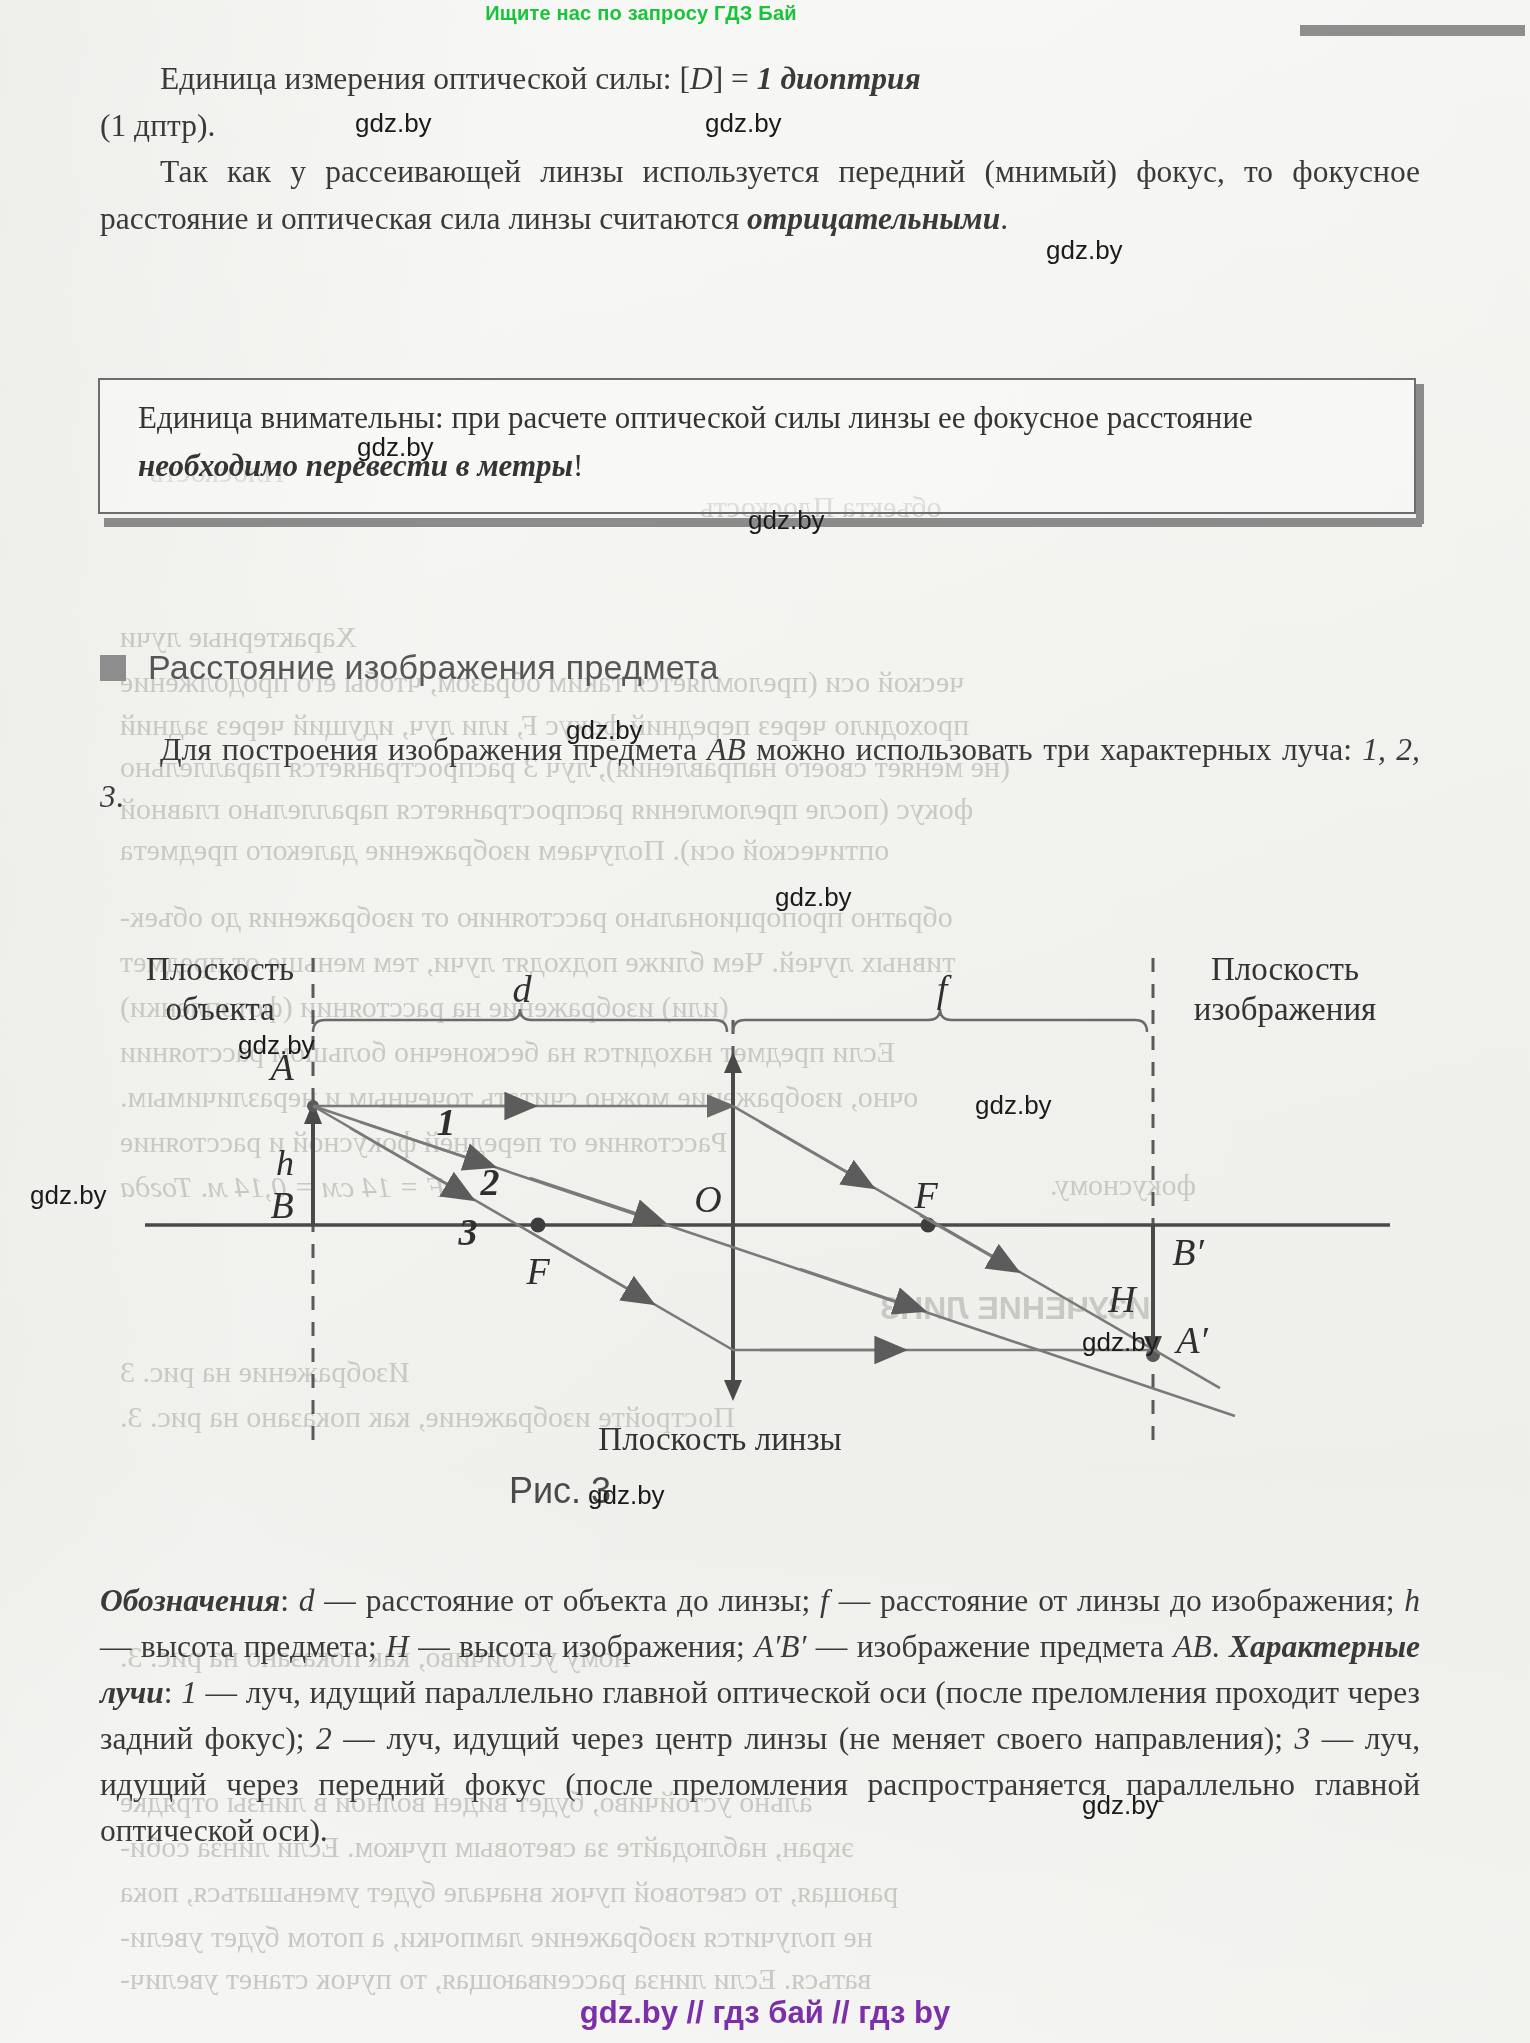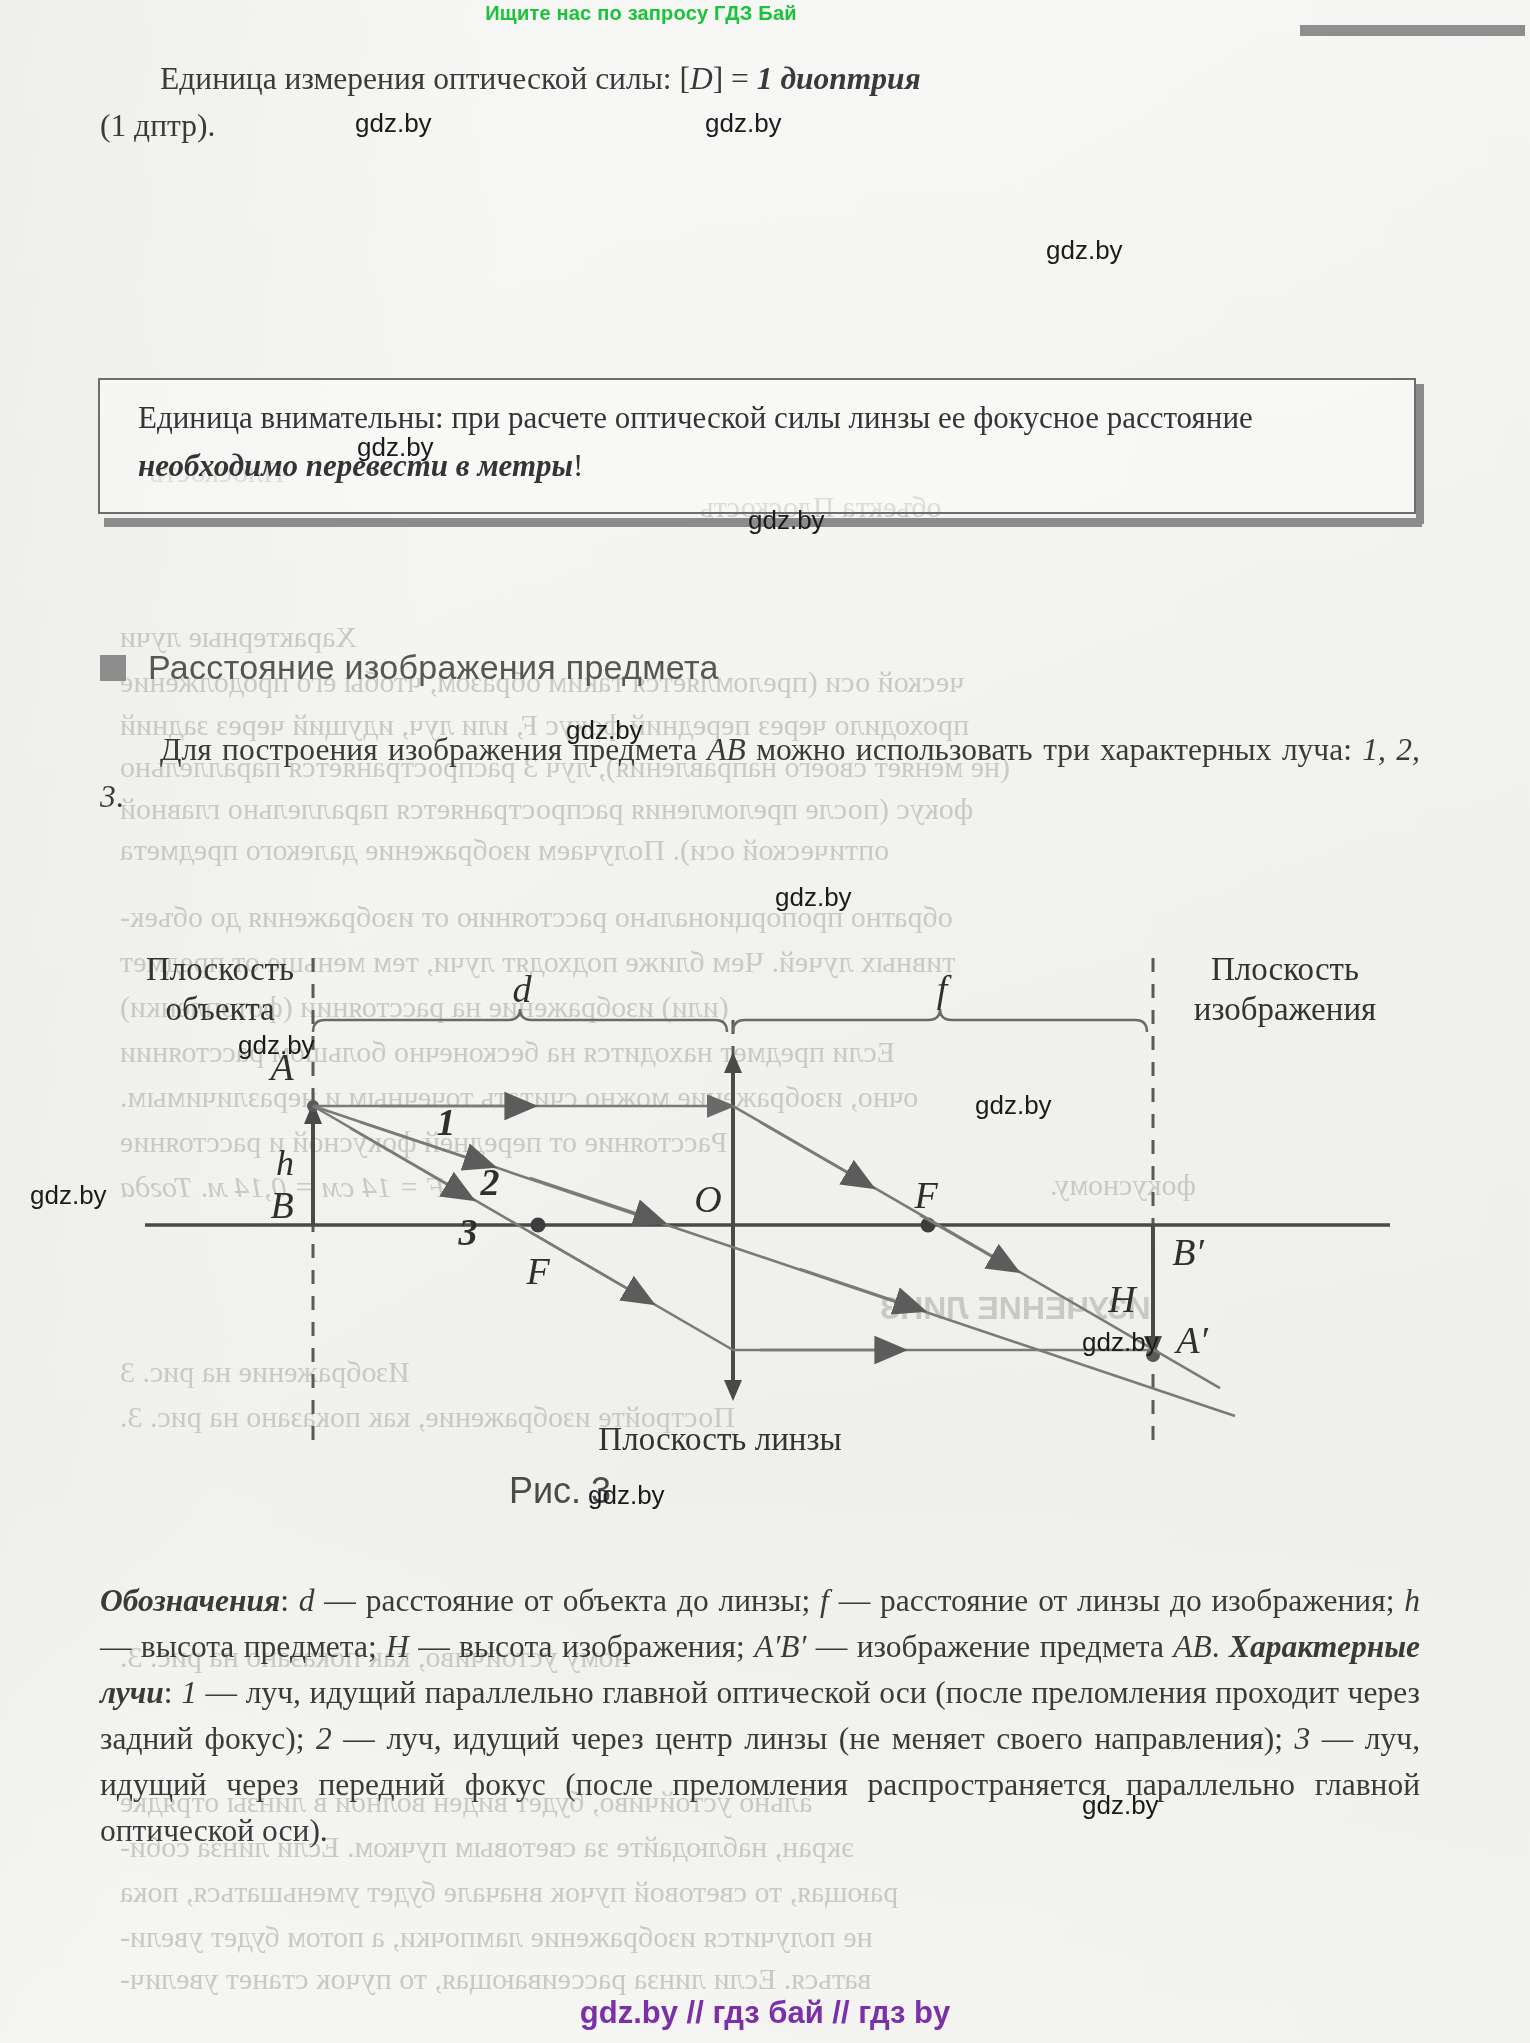--- a/index.html
+++ b/index.html
@@ -139,20 +139,23 @@
 
 <div class="hdr">Ищите нас по запросу ГДЗ Бай</div>
 <div class="topbar"></div>
 
 <div class="content">
 
   <p class="body" style="left:100px;top:55px;width:1320px;">
     <span style="display:inline-block;width:60px;"></span><span>Единица измерения оптической силы: [</span><span class="i">D</span><span>] = </span><span class="bi">1 диоптрия</span><br><span>(1 дптр).</span>
   </p>
 
+  <p class="body" style="left:100px;top:148px;width:1320px;">
+    <span style="display:inline-block;width:60px;"></span><span>Так как у рассеивающей линзы используется передний (мнимый) фокус, то фокусное расстояние и оптическая сила линзы считаются </span><span class="bi">отрицательными</span><span>.</span>
+  </p>
 
   <div class="warnshadow"></div>
   <div class="warnshadow2"></div>
   <div class="warnbox"></div>
   <div class="warntext">
     <span>Единица внимательны: при расчете оптической силы линзы ее фокусное расстояние </span><span class="bi">необходимо перевести в метры</span><span>!</span>
   </div>
 
   <div class="sechead">
     <span class="sqbullet"></span>

